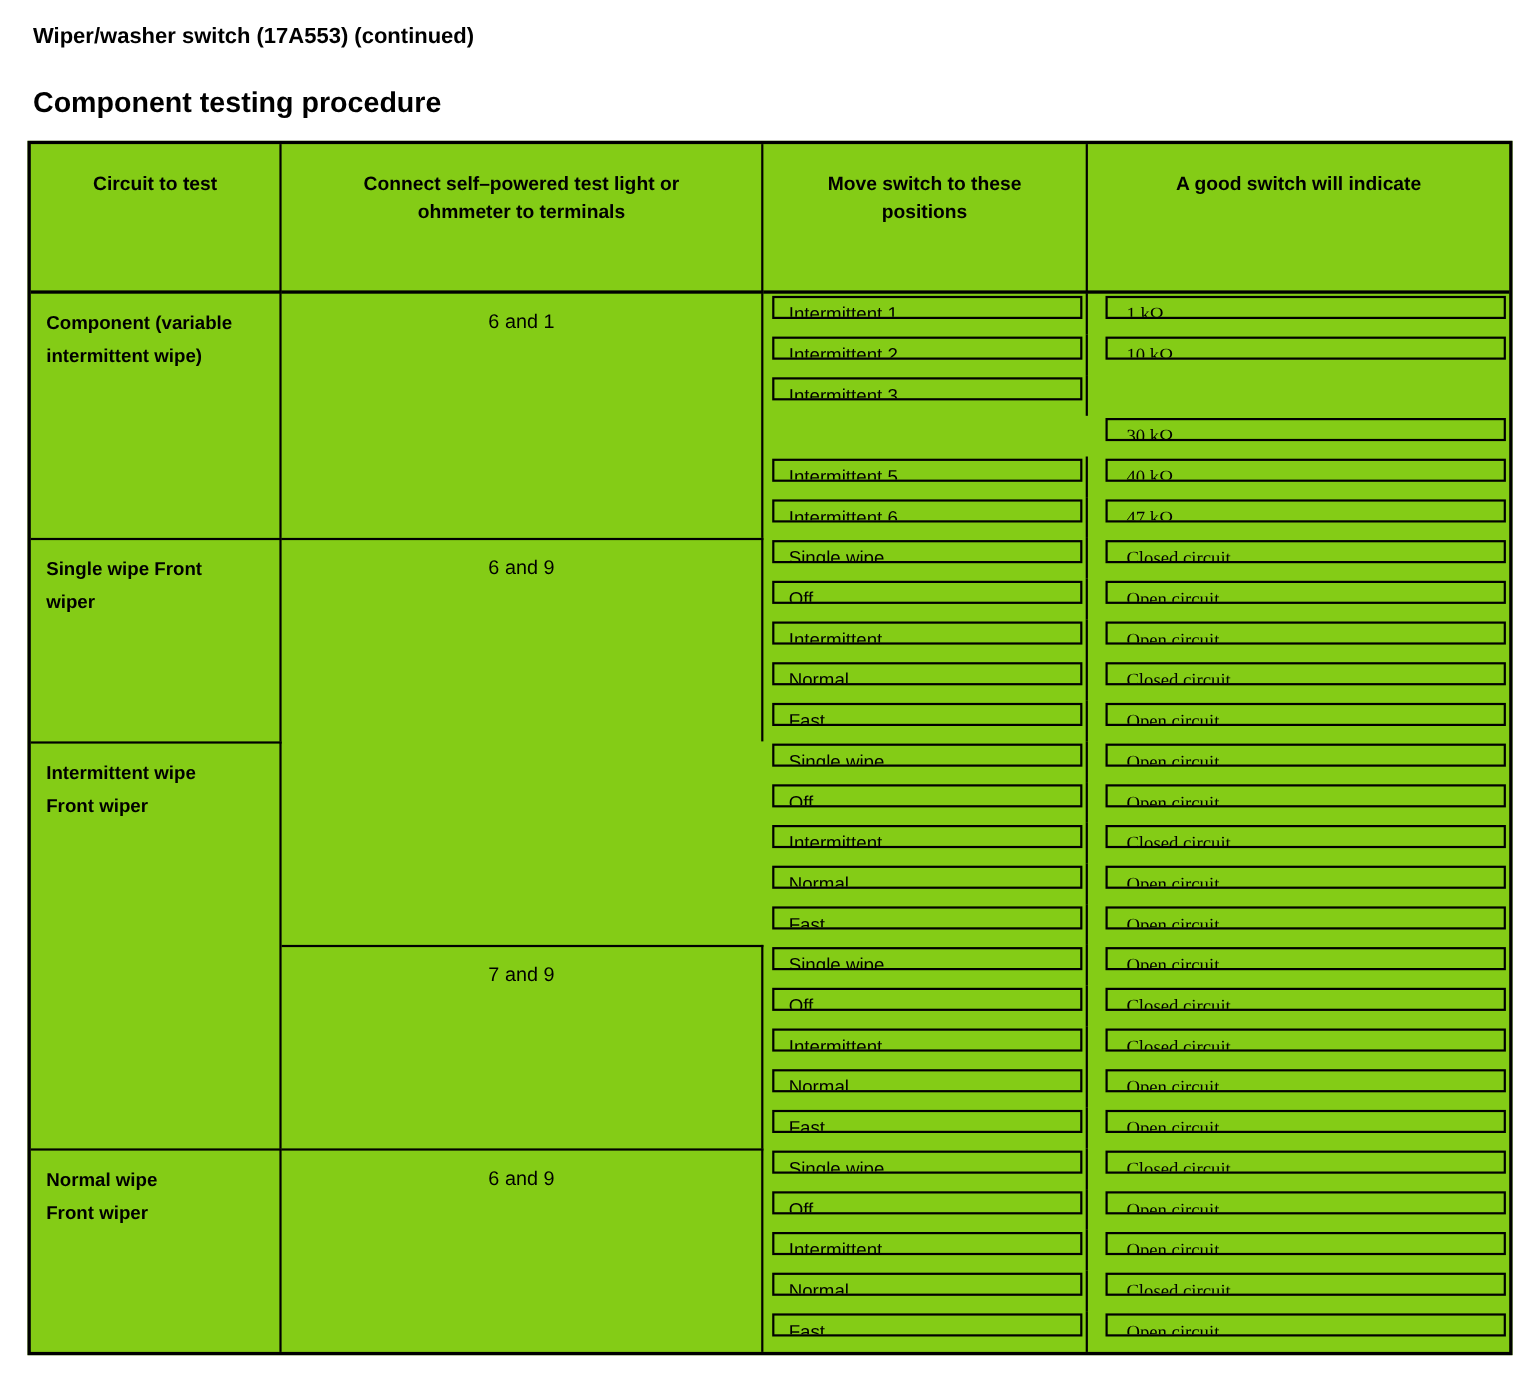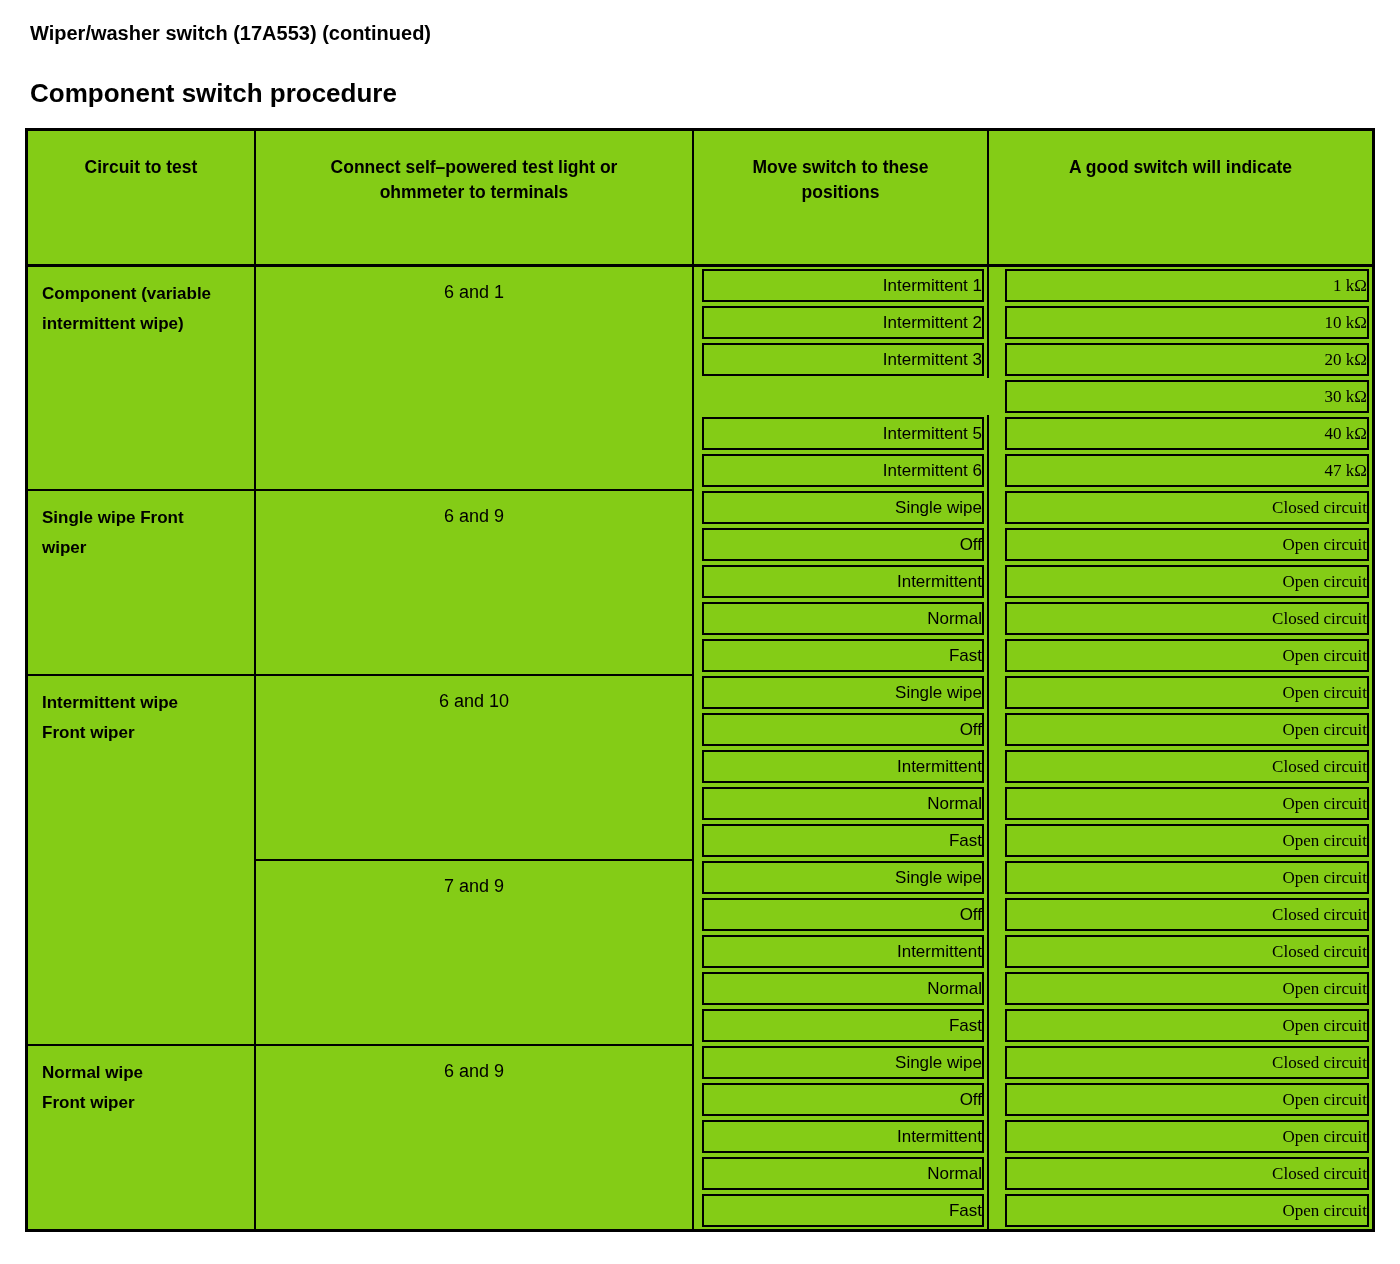--- a/index.html
+++ b/index.html
@@ -61,40 +61,39 @@
   .c2cell {
     border-right:2px solid #000;
     border-top:2px solid #000;
     text-align:center;
     padding-top:15px;
     font-size:18px;
   }
   .first { border-top:none; }
   .c3cell { border-right:2px solid #000; }
   .box {
-    height:33px;
+    height:21px;
     border:2px solid #000;
     margin:2px 3px 2px 8px;
     line-height:29px;
     font-size:17px;
     padding-left:13px;
     overflow:hidden;
     white-space:nowrap;
-    text-align:right;
   }
   .c4cell .box { margin:2px 3px 2px 16px; padding-left:17px;font-family:Liberation Serif, serif; }
   .cl { display:block; }
 </style>
 </head>
 <body>
 
 <div class="page">
 
   <div class="title">Wiper/washer switch (17A553) (continued)</div>
-  <div class="subtitle">Component switch procedure</div>
+  <div class="subtitle">Component testing procedure</div>
 
   <div class="tbl">
 
     <div class="hcell" style="grid-area:1/1">
         <div class="hinner">Circuit to test</div>
       </div>
     <div class="hcell" style="grid-area:1/2">
         <div class="hinner w2">Connect self–powered test light or ohmmeter to terminals</div>
       </div>
     <div class="hcell" style="grid-area:1/3">
@@ -118,23 +117,20 @@
       </div>
     <div class="c3cell" style="grid-area:3/3">
         <div class="box">Intermittent 2</div>
       </div>
     <div class="c4cell" style="grid-area:3/4">
         <div class="box">10 kΩ</div>
       </div>
     <div class="c3cell" style="grid-area:4/3">
         <div class="box">Intermittent 3</div>
       </div>
-    <div class="c4cell" style="grid-area:4/4">
-        <div class="box">20 kΩ</div>
-      </div>
     <div class="c4cell" style="grid-area:5/4">
         <div class="box">30 kΩ</div>
       </div>
     <div class="c3cell" style="grid-area:6/3">
         <div class="box">Intermittent 5</div>
       </div>
     <div class="c4cell" style="grid-area:6/4">
         <div class="box">40 kΩ</div>
       </div>
     <div class="c3cell" style="grid-area:7/3">
@@ -178,21 +174,20 @@
         <div class="box">Fast</div>
       </div>
     <div class="c4cell" style="grid-area:12/4">
         <div class="box">Open circuit</div>
       </div>
 
     <div class="c1cell" style="grid-area:13/1/23/2">
       <span class="cl">Intermittent wipe</span>
       <span class="cl">Front wiper</span>
     </div>
-    <div class="c2cell" style="grid-area:13/2/18/3">6 and 10</div>
     <div class="c2cell" style="grid-area:18/2/23/3">7 and 9</div>
 
     <div class="c3cell" style="grid-area:13/3">
         <div class="box">Single wipe</div>
       </div>
     <div class="c4cell" style="grid-area:13/4">
         <div class="box">Open circuit</div>
       </div>
     <div class="c3cell" style="grid-area:14/3">
         <div class="box">Off</div>

